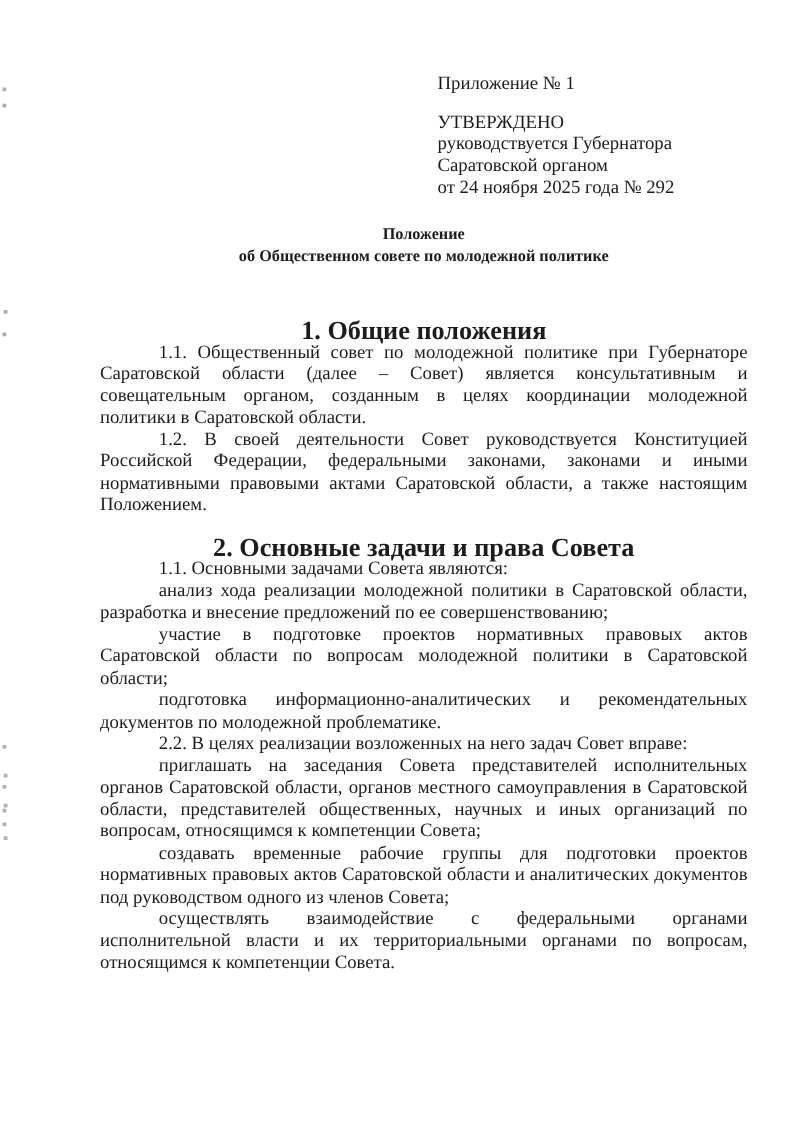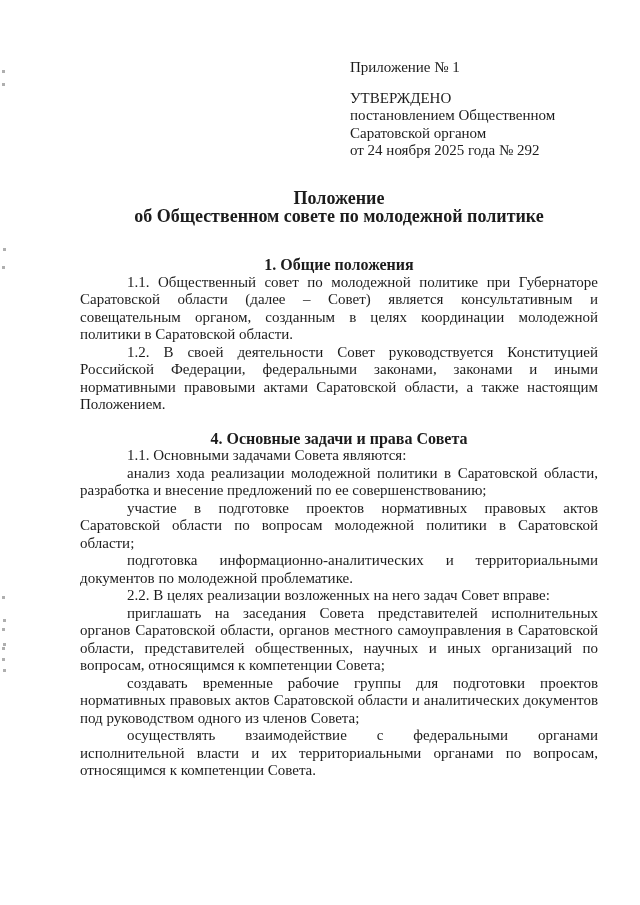--- a/index.html
+++ b/index.html
@@ -26,40 +26,40 @@
     text-align: left;
     white-space: nowrap;
   }
   .approval-block .approved-word {
     margin-top: 13px;
   }
   
   .doc-title {
     position: absolute;
     left: 80px;
-    top: 190px;
+    top: 178px;
     width: 518px;
     text-align: center;
     font-weight: bold;
-    font-size: 18px;
+    font-size: 13px;
     line-height: 17.5px;
   }
   
   .content {
     position: absolute;
     left: 80px;
     top: 256px;
     width: 518px;
     font-size: 15px;
     line-height: 17.5px;
     text-align: justify;
   }
   .content h2 {
     margin: 0;
-    font-size: 16px;
+    font-size: 21px;
     line-height: 17.5px;
     font-weight: bold;
     text-align: center;
   }
   .content h2.gap-before {
     margin-top: 16px;
   }
   .content p {
     margin: 0;
     text-indent: 47px;
@@ -87,39 +87,39 @@
   <span class="speck" style="left:3px; top:619px;"></span>
   <span class="speck" style="left:2px; top:628px;"></span>
   <span class="speck" style="left:3px; top:643px;"></span>
   <span class="speck" style="left:2px; top:647px;"></span>
   <span class="speck" style="left:2px; top:658px;"></span>
   <span class="speck" style="left:3px; top:669px;"></span>
 
   <div class="approval-block">
     <div>Приложение № 1</div>
     <div class="approved-word">УТВЕРЖДЕНО</div>
-    <div>постановлением Общественном</div>
+    <div>руководствуется Губернатора</div>
     <div>Саратовской органом</div>
     <div>от 24 ноября 2025 года № 292</div>
   </div>
 
   <div class="doc-title">
     <div>Положение</div>
     <div>об Общественном совете по молодежной политике</div>
   </div>
 
   <div class="content">
     <h2>1. Общие положения</h2>
     <p>1.1. Общественный совет по молодежной политике при Губернаторе Саратовской области (далее – Совет) является консультативным и совещательным органом, созданным в целях координации молодежной политики в Саратовской области.</p>
     <p>1.2. В своей деятельности Совет руководствуется Конституцией Российской Федерации, федеральными законами, законами и иными нормативными правовыми актами Саратовской области, а также настоящим Положением.</p>
 
-    <h2 class="gap-before">4. Основные задачи и права Совета</h2>
+    <h2 class="gap-before">2. Основные задачи и права Совета</h2>
     <p>1.1. Основными задачами Совета являются:</p>
     <p>анализ хода реализации молодежной политики в Саратовской области, разработка и внесение предложений по ее совершенствованию;</p>
     <p>участие в подготовке проектов нормативных правовых актов Саратовской области по вопросам молодежной политики в Саратовской области;</p>
-    <p>подготовка информационно-аналитических и территориальными документов по молодежной проблематике.</p>
+    <p>подготовка информационно-аналитических и рекомендательных документов по молодежной проблематике.</p>
     <p>2.2. В целях реализации возложенных на него задач Совет вправе:</p>
     <p>приглашать на заседания Совета представителей исполнительных органов Саратовской области, органов местного самоуправления в Саратовской области, представителей общественных, научных и иных организаций по вопросам, относящимся к компетенции Совета;</p>
     <p>создавать временные рабочие группы для подготовки проектов нормативных правовых актов Саратовской области и аналитических документов под руководством одного из членов Совета;</p>
     <p>осуществлять взаимодействие с федеральными органами исполнительной власти и их территориальными органами по вопросам, относящимся к компетенции Совета.</p>
   </div>
 
 </div>
 
 </body></html>

